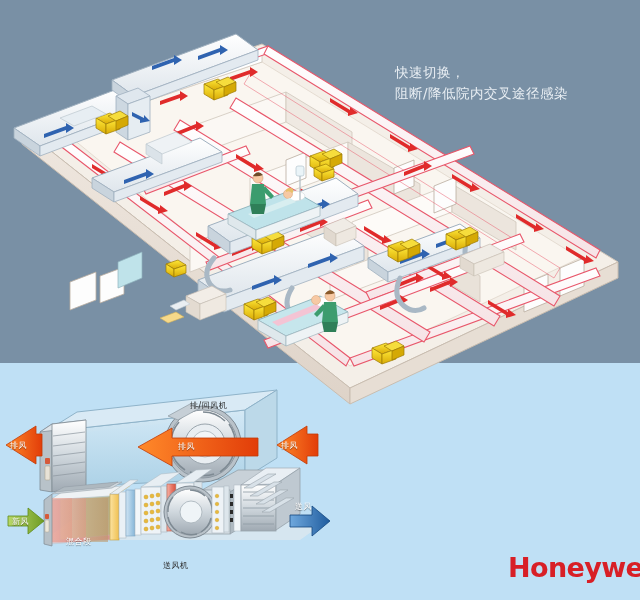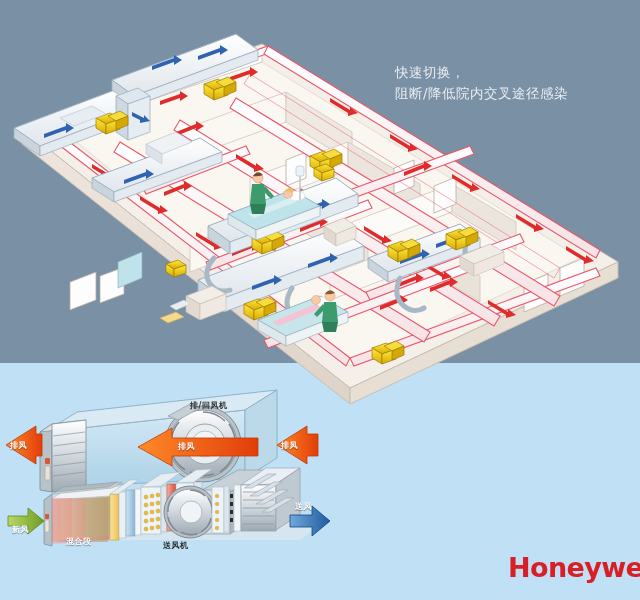--- a/index.html
+++ b/index.html
@@ -33,21 +33,21 @@
     font-size:27px;font-weight:bold;color:#d81f26;
     letter-spacing:-0.6px;
     font-family:"DejaVu Sans","Liberation Sans",sans-serif;
   }
 
   
   svg.layer{position:absolute;left:0;top:0;width:640px;height:600px;overflow:visible;}
 
   
   .ahu-label{
-    position:absolute;color:#ffffff;font-weight:bold;
+    position:absolute;color:#ffffff;font-weight:normal;
     font-size:8px;letter-spacing:.5px;
     text-shadow:0 1px 1px rgba(0,0,0,.45);
     white-space:nowrap;pointer-events:none;
   }
   .ahu-label.dark{color:#2b2b2b;text-shadow:none;}
 </style>
 </head>
 <body>
 
 <div id="stage">
@@ -594,22 +594,22 @@
     <g>
       <polygon points="290,515 312,515 312,506 330,521 312,536 312,527 290,527" fill="url(#blueArrow)" stroke="#14487f" stroke-width="0.8"></polygon>
     </g>
   </svg>
 
   <div class="ahu-label" style="left:10px;top:440px;">排风</div>
   <div class="ahu-label" style="left:178px;top:441px;">排风</div>
   <div class="ahu-label" style="left:281px;top:440px;">排风</div>
   <div class="ahu-label dark" style="left:190px;top:400px;">排/回风机</div>
 
-  <div class="ahu-label" style="left:12px;top:516px;margin-top:8px;">新风</div>
+  <div class="ahu-label" style="left:12px;top:516px;">新风</div>
   <div class="ahu-label" style="left:66px;top:536px;">混合段</div>
   <div class="ahu-label" style="left:295px;top:501px;">送风</div>
-  <div class="ahu-label dark" style="left:163px;top:540px;">送风机</div>
+  <div class="ahu-label dark" style="left:163px;top:560px;">送风机</div>
 
   <div id="caption">快速切换，
 阻断/降低院内交叉途径感染</div>
   <div id="logo">Honeywell</div>
 
 </div>
 
 </body></html>

